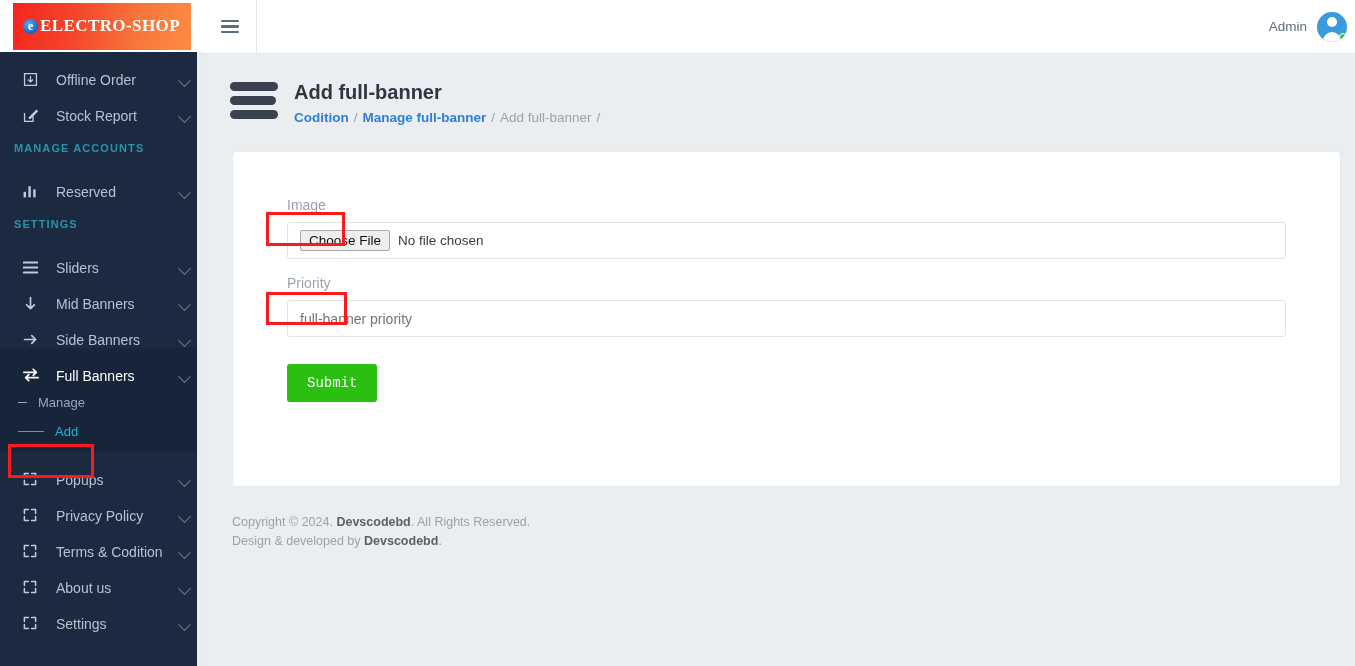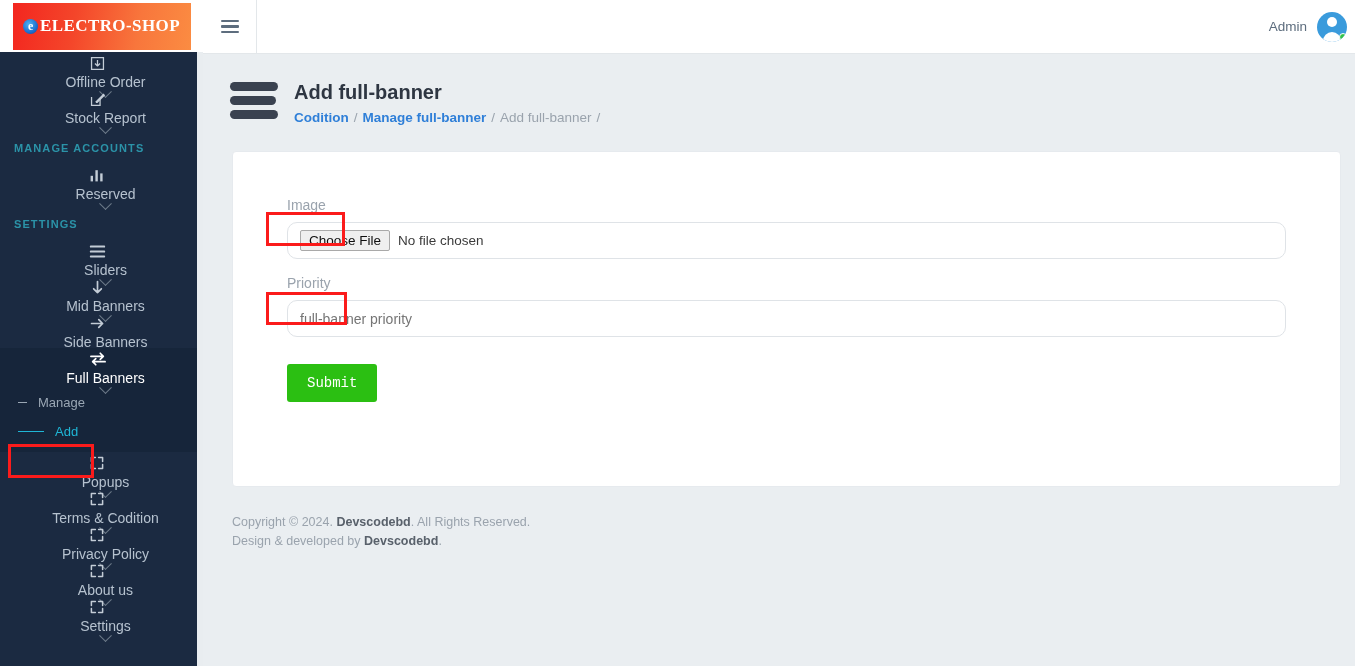--- a/index.html
+++ b/index.html
@@ -45,24 +45,24 @@
   }
   .sb-scroll { height: 614px; position: relative; }
   .sb-section {
     color: #2b93a8;
     font-size: 11px; font-weight: bold;
     letter-spacing: 1.1px;
     padding: 18px 0 10px 14px;
     text-transform: uppercase;
   }
   .sb-item {
-    display: flex; align-items: center;
+    display: flex; align-items: flex-end;
     height: 36px; padding: 0 14px 0 22px;
     color: #b6c2cf; font-size: 14px;
-    cursor: pointer; position: relative; flex-direction: column;
+    cursor: pointer; position: relative;
   }
   .sb-item.active { background: #16253a; color: #ffffff; }
   .sb-item .ico {
     width: 22px; height: 18px; margin-right: 12px;
     display: inline-flex; align-items: center; justify-content: flex-start;
     flex: 0 0 22px; color: #c3ccd6;
   }
   .sb-item.active .ico { color: #ffffff; }
   .sb-item .lbl { flex: 1 1 auto; white-space: nowrap; }
   .chev {
@@ -134,21 +134,21 @@
   .card {
     margin: 26px 20px 0 29px;
     background: #fff; border: 1px solid #e6eaee; border-radius: 4px;
     height: 336px; position: relative;
   }
   .form { padding: 44px 54px 0 54px; }
   .f-label { font-size: 14px; color: #9aa3ad; margin-bottom: 9px; display: inline-block; }
   .f-label.boxed { position: relative; }
   .input {
     width: 999px; height: 37px;
-    border: 1px solid #dfe3e7; border-radius: 10px;
+    border: 1px solid #dfe3e7; border-radius: 3px;
     background: #fff; display: flex; align-items: center;
     padding: 16px 12px; font-size: 14px; color: #8e98a3;
   }
   .input.file { padding-left: 12px; }
   .choose-btn {
     border: 1px solid #a9a9a9; background: #efefef;
     color: #0f0f0f; font-size: 13.5px;
     padding: 2px 8px; border-radius: 2px;
     font-family: "Liberation Sans", sans-serif;
     cursor: pointer;
@@ -290,31 +290,31 @@
         <span class="lbl">Popups</span>
         <span class="chev"></span>
       </div>
 
       <div class="sb-item">
         <span class="ico">
           <svg width="16" height="16" viewBox="0 0 20 20" fill="none" stroke="currentColor" stroke-width="1.9" stroke-linecap="round" stroke-linejoin="round">
             <path d="M8 3H3v5M12 3h5v5M8 17H3v-5M12 17h5v-5"></path>
           </svg>
         </span>
-        <span class="lbl">Terms &amp; Codition</span>
+        <span class="lbl">Privacy Policy</span>
         <span class="chev"></span>
       </div>
 
       <div class="sb-item">
         <span class="ico">
           <svg width="16" height="16" viewBox="0 0 20 20" fill="none" stroke="currentColor" stroke-width="1.9" stroke-linecap="round" stroke-linejoin="round">
             <path d="M8 3H3v5M12 3h5v5M8 17H3v-5M12 17h5v-5"></path>
           </svg>
         </span>
-        <span class="lbl">Privacy Policy</span>
+        <span class="lbl">Terms &amp; Codition</span>
         <span class="chev"></span>
       </div>
 
       <div class="sb-item">
         <span class="ico">
           <svg width="16" height="16" viewBox="0 0 20 20" fill="none" stroke="currentColor" stroke-width="1.9" stroke-linecap="round" stroke-linejoin="round">
             <path d="M8 3H3v5M12 3h5v5M8 17H3v-5M12 17h5v-5"></path>
           </svg>
         </span>
         <span class="lbl">About us</span>

